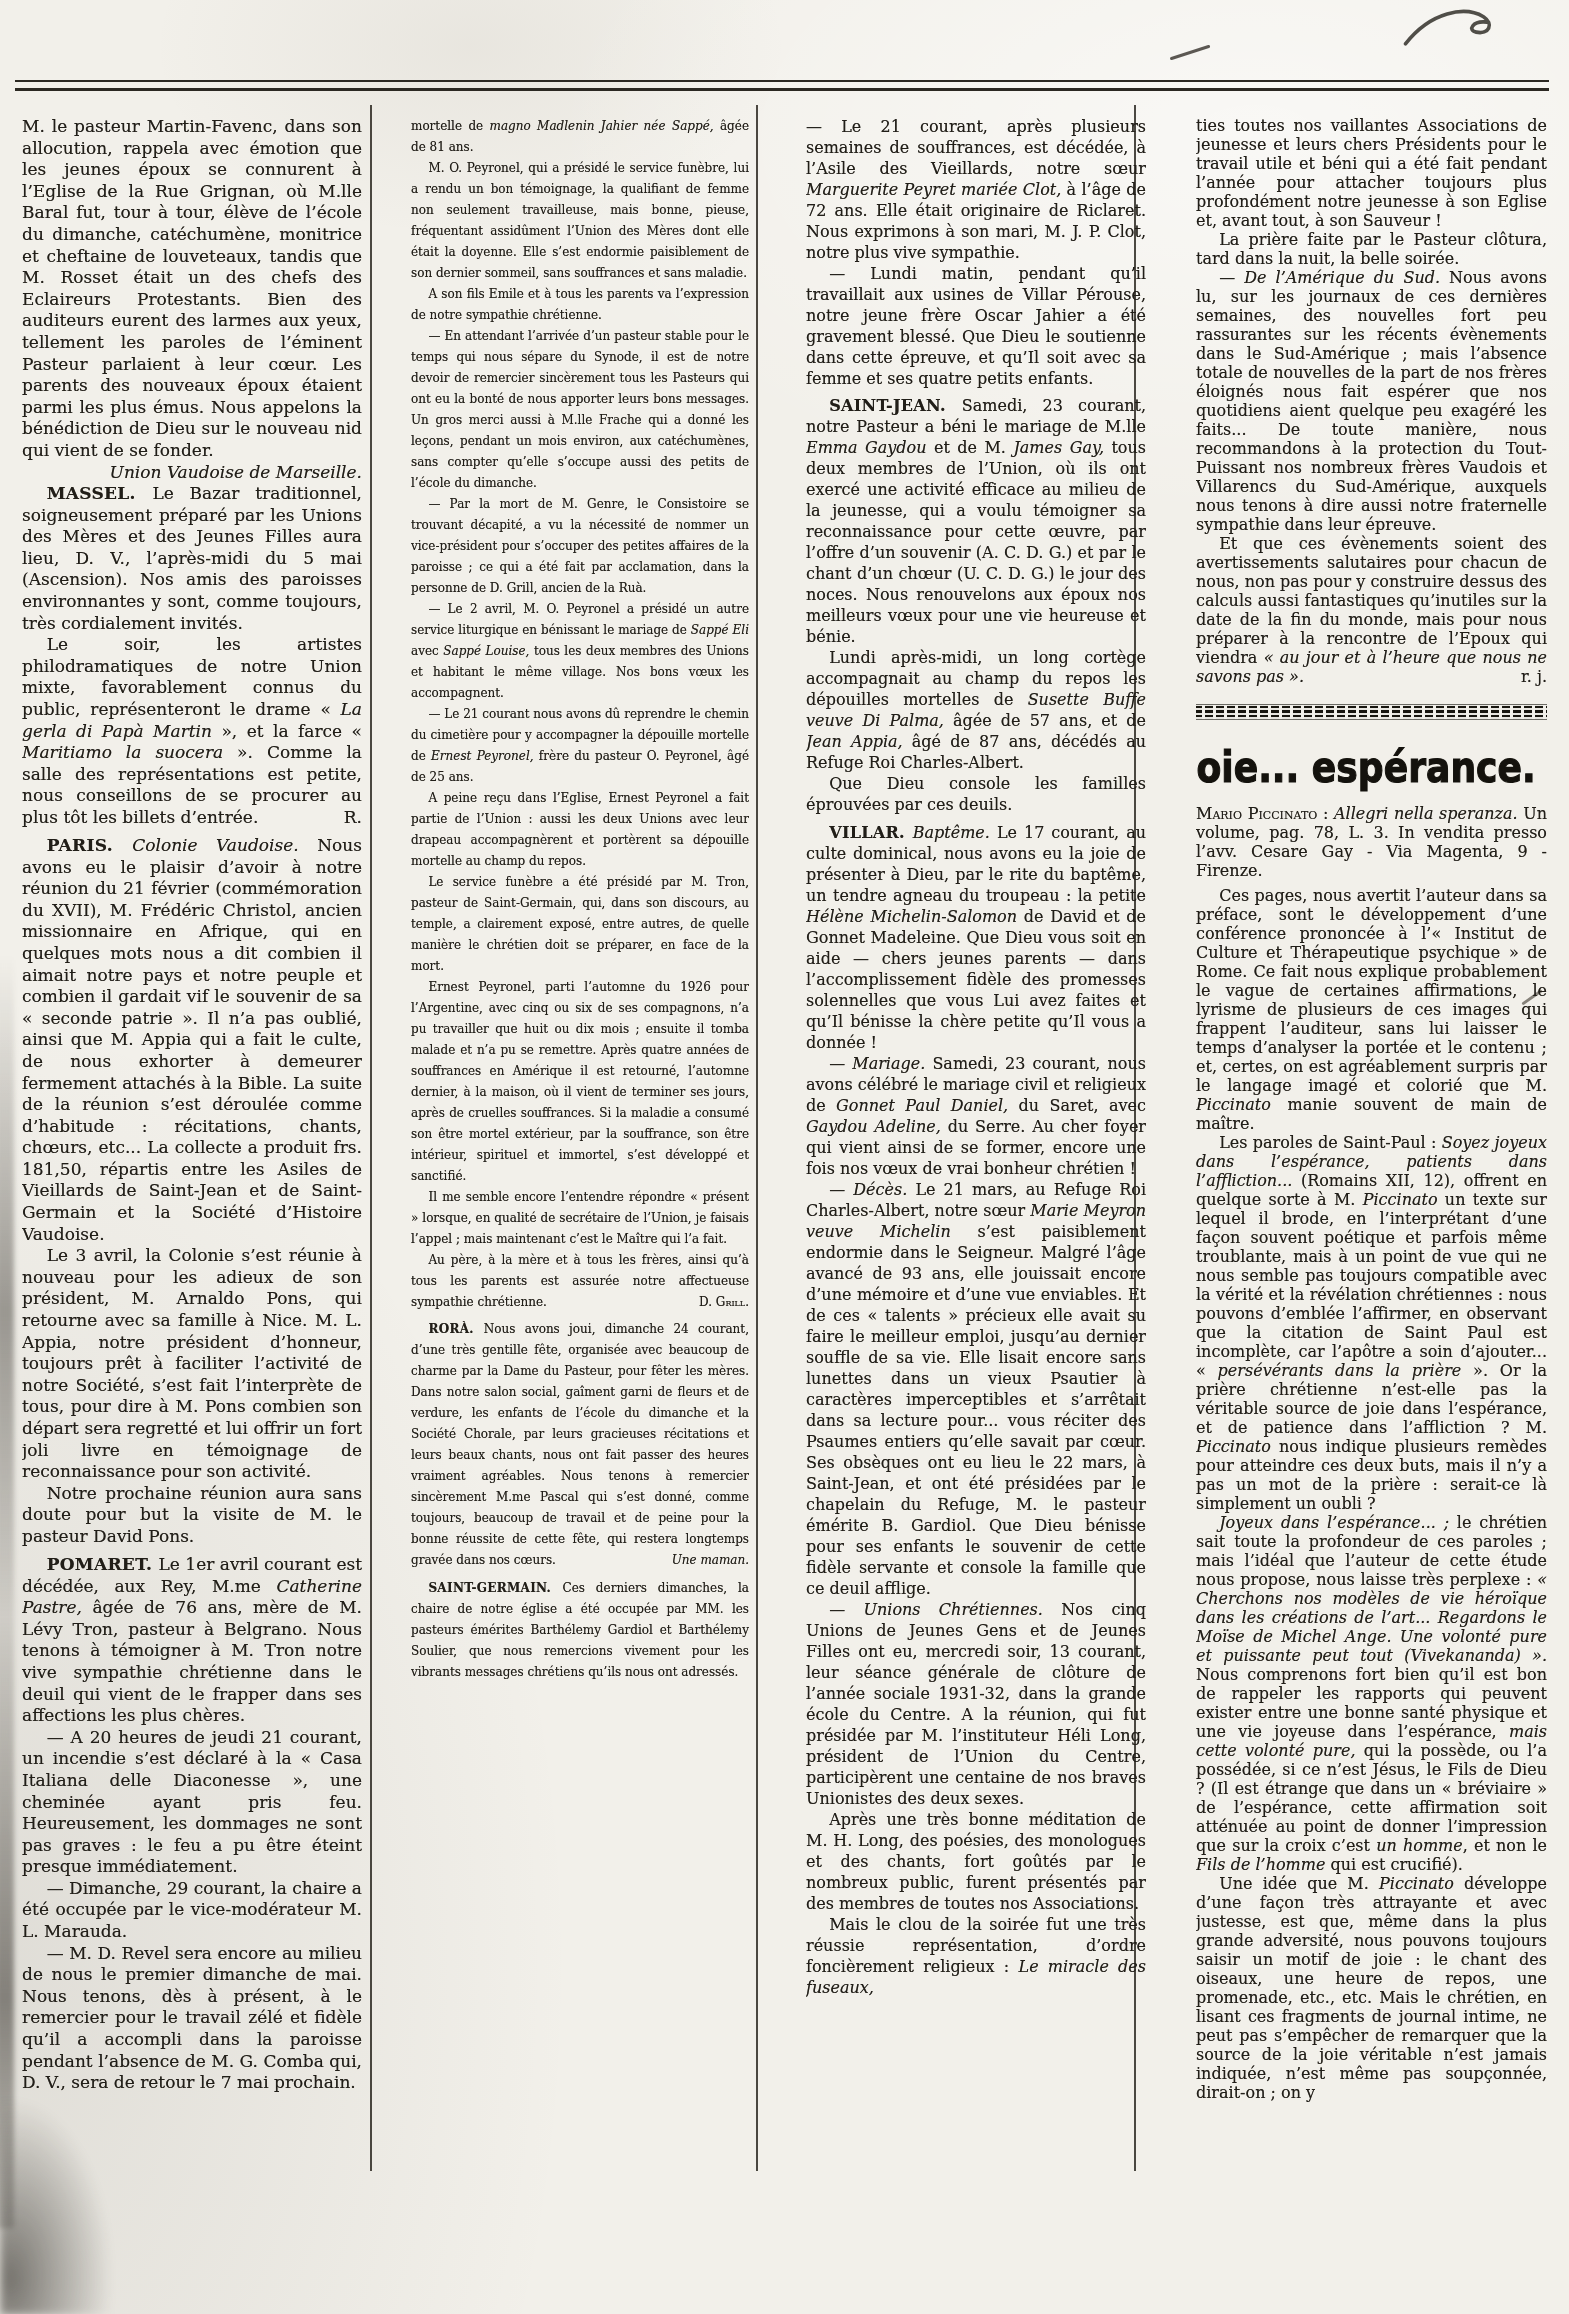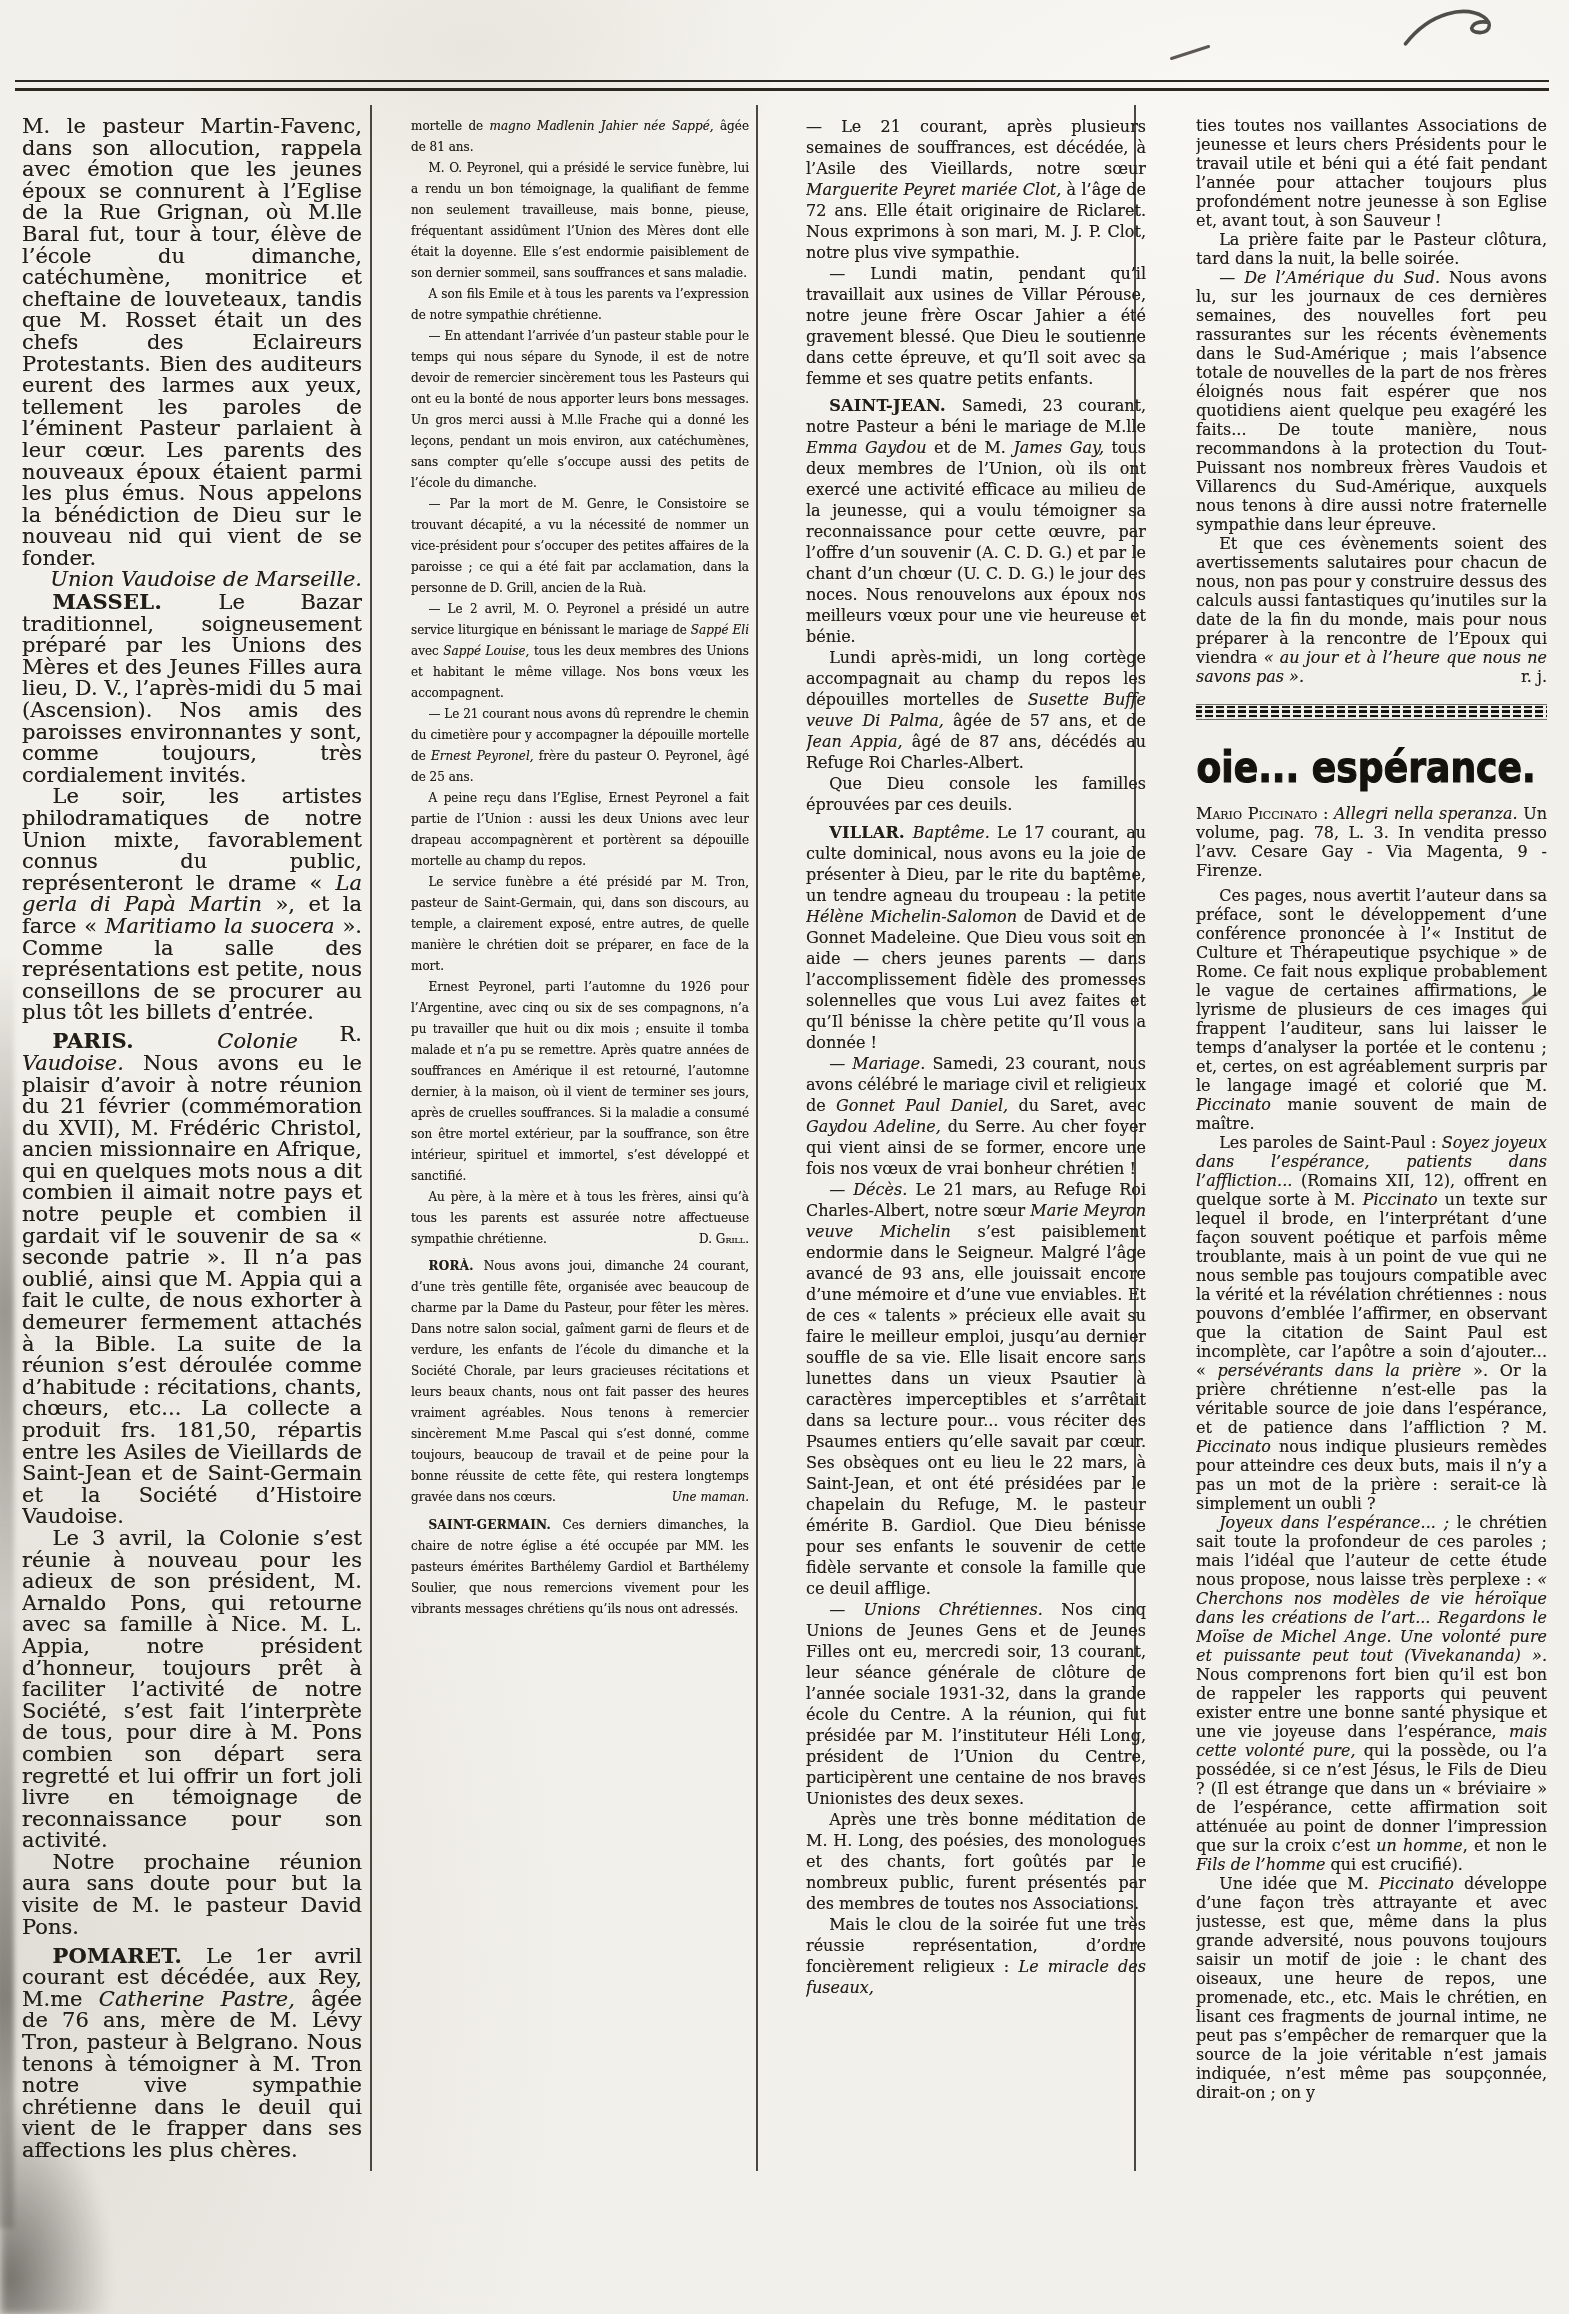--- a/index.html
+++ b/index.html
@@ -18,21 +18,21 @@
   .rule-b{top:88px;height:2.7px;}
   .divider{position:absolute;top:105px;height:2066px;width:1.8px;background:rgba(45,41,34,.85);}
   .d1{left:370px;}
   .d2{left:756px;}
   .d3{left:1134px;}
   .col{
     position:absolute;top:116px;height:2047px;overflow:hidden;
     text-align:justify;
     text-shadow:0 0 0.5px rgba(25,22,16,.55);
   }
-  #col1{left:22px;width:340px;font-size:21px;line-height:21.6px;}
+  #col1{left:22px;width:340px;font-size:17px;line-height:21.6px;}
   #col2{left:411px;width:338px;font-size:12px;line-height:21px;}
   #col3{left:806px;width:340px;font-size:16px;line-height:21px;}
   #col4{left:1196px;width:351px;font-size:16px;line-height:19px;}
   .para{margin:0;text-indent:1.45em;}
   .para.noindent{text-indent:0;}
   .para.gap{margin-top:6.4px;}
   .lead{font-weight:bold;letter-spacing:0.3px;}
   .it{font-style:italic;}
   .sc{font-variant:small-caps;}
   .sig{float:right;padding-left:11px;}
@@ -101,20 +101,21 @@
     <p class="para noindent"><span>mortelle de </span><span class="it">magno Madlenin Jahier née Sappé,</span><span> âgée de 81 ans.</span></p>
     <p class="para"><span>M. O. Peyronel, qui a présidé le service funèbre, lui a rendu un bon témoignage, la qualifiant de femme non seulement travailleuse, mais bonne, pieuse, fréquentant assidûment l’Union des Mères dont elle était la doyenne. Elle s’est endormie paisiblement de son dernier sommeil, sans souffrances et sans maladie.</span></p>
     <p class="para"><span>A son fils Emile et à tous les parents va l’expression de notre sympathie chrétienne.</span></p>
     <p class="para"><span>— En attendant l’arrivée d’un pasteur stable pour le temps qui nous sépare du Synode, il est de notre devoir de remercier sincèrement tous les Pasteurs qui ont eu la bonté de nous apporter leurs bons messages. Un gros merci aussi à M.lle Frache qui a donné les leçons, pendant un mois environ, aux catéchumènes, sans compter qu’elle s’occupe aussi des petits de l’école du dimanche.</span></p>
     <p class="para"><span>— Par la mort de M. Genre, le Consistoire se trouvant décapité, a vu la nécessité de nommer un vice-président pour s’occuper des petites affaires de la paroisse ; ce qui a été fait par acclamation, dans la personne de D. Grill, ancien de la Ruà.</span></p>
     <p class="para"><span>— Le 2 avril, M. O. Peyronel a présidé un autre service liturgique en bénissant le mariage de </span><span class="it">Sappé Eli</span><span> avec </span><span class="it">Sappé Louise,</span><span> tous les deux membres des Unions et habitant le même village. Nos bons vœux les accompagnent.</span></p>
     <p class="para"><span>— Le 21 courant nous avons dû reprendre le chemin du cimetière pour y accompagner la dépouille mortelle de </span><span class="it">Ernest Peyronel,</span><span> frère du pasteur O. Peyronel, âgé de 25 ans.</span></p>
     <p class="para"><span>A peine reçu dans l’Eglise, Ernest Peyronel a fait partie de l’Union : aussi les deux Unions avec leur drapeau accompagnèrent et portèrent sa dépouille mortelle au champ du repos.</span></p>
     <p class="para"><span>Le service funèbre a été présidé par M. Tron, pasteur de Saint-Germain, qui, dans son discours, au temple, a clairement exposé, entre autres, de quelle manière le chrétien doit se préparer, en face de la mort.</span></p>
     <p class="para"><span>Ernest Peyronel, parti l’automne du 1926 pour l’Argentine, avec cinq ou six de ses compagnons, n’a pu travailler que huit ou dix mois ; ensuite il tomba malade et n’a pu se remettre. Après quatre années de souffrances en Amérique il est retourné, l’automne dernier, à la maison, où il vient de terminer ses jours, après de cruelles souffrances. Si la maladie a consumé son être mortel extérieur, par la souffrance, son être intérieur, spirituel et immortel, s’est développé et sanctifié.</span></p>
+    <p class="para"><span>Il me semble encore l’entendre répondre « présent » lorsque, en qualité de secrétaire de l’Union, je faisais l’appel ; mais maintenant c’est le Maître qui l’a fait.</span></p>
     <p class="para"><span>Au père, à la mère et à tous les frères, ainsi qu’à tous les parents est assurée notre affectueuse sympathie chrétienne. </span><span class="sig sc">D. Grill.</span></p>
     <p class="para gap"><span class="lead">RORÀ. </span><span>Nous avons joui, dimanche 24 courant, d’une très gentille fête, organisée avec beaucoup de charme par la Dame du Pasteur, pour fêter les mères. Dans notre salon social, gaîment garni de fleurs et de verdure, les enfants de l’école du dimanche et la Société Chorale, par leurs gracieuses récitations et leurs beaux chants, nous ont fait passer des heures vraiment agréables. Nous tenons à remercier sincèrement M.me Pascal qui s’est donné, comme toujours, beaucoup de travail et de peine pour la bonne réussite de cette fête, qui restera longtemps gravée dans nos cœurs. </span><span class="sig it">Une maman.</span></p>
     <p class="para gap"><span class="lead">SAINT-GERMAIN. </span><span>Ces derniers dimanches, la chaire de notre église a été occupée par MM. les pasteurs émérites Barthélemy Gardiol et Barthélemy Soulier, que nous remercions vivement pour les vibrants messages chrétiens qu’ils nous ont adressés.</span></p>
   </div>
 <div class="col" id="col3" lang="fr">
     <p class="para noindent"><span>— Le 21 courant, après plusieurs semaines de souffrances, est décédée, à l’Asile des Vieillards, notre sœur </span><span class="it">Marguerite Peyret mariée Clot,</span><span> à l’âge de 72 ans. Elle était originaire de Riclaret. Nous exprimons à son mari, M. J. P. Clot, notre plus vive sympathie.</span></p>
     <p class="para"><span>— Lundi matin, pendant qu’il travaillait aux usines de Villar Pérouse, notre jeune frère Oscar Jahier a été gravement blessé. Que Dieu le soutienne dans cette épreuve, et qu’Il soit avec sa femme et ses quatre petits enfants.</span></p>
     <p class="para gap"><span class="lead">SAINT-JEAN. </span><span>Samedi, 23 courant, notre Pasteur a béni le mariage de M.lle </span><span class="it">Emma Gaydou</span><span> et de M. </span><span class="it">James Gay,</span><span> tous deux membres de l’Union, où ils ont exercé une activité efficace au milieu de la jeunesse, qui a voulu témoigner sa reconnaissance pour cette œuvre, par l’offre d’un souvenir (A. C. D. G.) et par le chant d’un chœur (U. C. D. G.) le jour des noces. Nous renouvelons aux époux nos meilleurs vœux pour une vie heureuse et bénie.</span></p>
     <p class="para"><span>Lundi après-midi, un long cortège accompagnait au champ du repos les dépouilles mortelles de </span><span class="it">Susette Buffe veuve Di Palma,</span><span> âgée de 57 ans, et de </span><span class="it">Jean Appia,</span><span> âgé de 87 ans, décédés au Refuge Roi Charles-Albert.</span></p>
     <p class="para"><span>Que Dieu console les familles éprouvées par ces deuils.</span></p>

